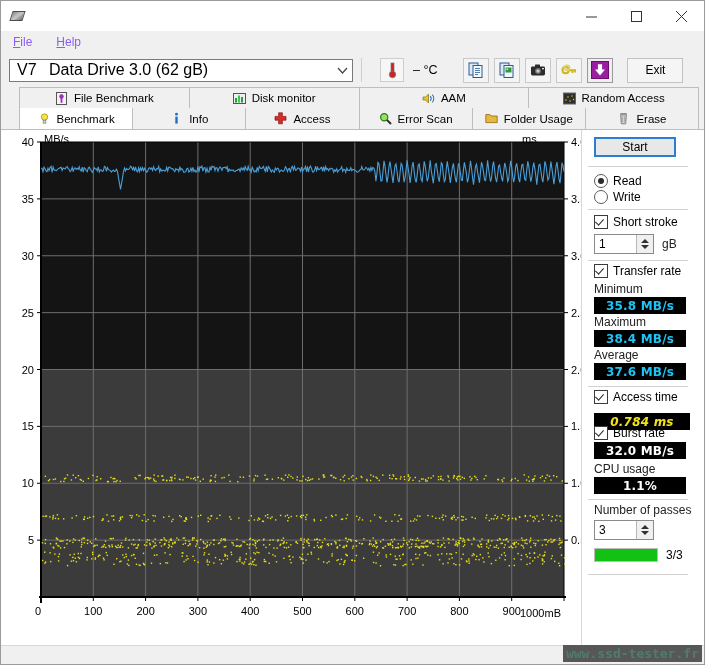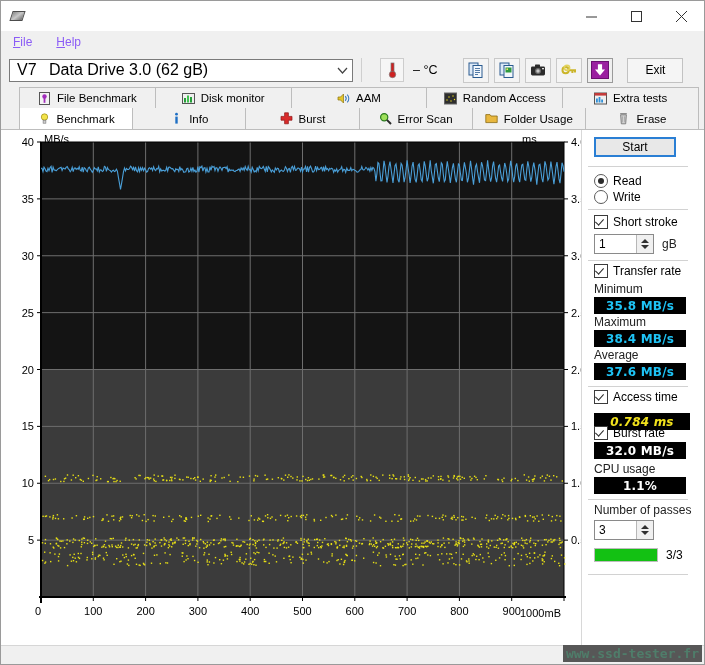--- a/index.html
+++ b/index.html
@@ -529,32 +529,20 @@
               <circle cx="3" cy="8" r="0.7" fill="#f2e21c"></circle>
               <circle cx="5" cy="5" r="0.7" fill="#f2e21c"></circle>
               <circle cx="7" cy="9" r="0.7" fill="#f2e21c"></circle>
               <circle cx="9" cy="4" r="0.7" fill="#f2e21c"></circle>
               <circle cx="10.5" cy="7.5" r="0.7" fill="#f2e21c"></circle>
             </svg>
         </span>
         <span class="tab-label">Random Access</span>
       </div>
 
-      <div class="tab">
-        <span class="tab-ico">
-          <svg width="13" height="13" viewBox="0 0 13 13">
-              <rect x="0.5" y="1" width="12" height="11" fill="#efefef" stroke="#555" stroke-width="1"></rect>
-              <rect x="0.5" y="1" width="12" height="2.6" fill="#c43a3a"></rect>
-              <rect x="2" y="6.5" width="1.8" height="4" fill="#2f8fd6"></rect>
-              <rect x="4.6" y="5" width="1.8" height="5.5" fill="#2f8fd6"></rect>
-              <rect x="7.2" y="7.5" width="1.8" height="3" fill="#2f8fd6"></rect>
-            </svg>
-        </span>
-        <span class="tab-label">Extra tests</span>
-      </div>
     </div>
 
     <div class="tab-row row2">
 
       <div class="tab active">
         <span class="tab-ico">
           <svg width="13" height="13" viewBox="0 0 13 13">
               <circle cx="6.5" cy="5" r="3.2" fill="#f3e34a" stroke="#9a8a10" stroke-width="0.7"></circle>
               <rect x="5.1" y="8.2" width="2.8" height="3" fill="#cfcfcf" stroke="#777" stroke-width="0.6"></rect>
             </svg>
@@ -571,21 +559,21 @@
         </span>
         <span class="tab-label">Info</span>
       </div>
 
       <div class="tab">
         <span class="tab-ico">
           <svg width="13" height="13" viewBox="0 0 13 13">
               <polygon points="4.6,0.8 8.4,0.8 8.4,4.4 12,4.4 12,8.2 8.4,8.2 8.4,11.8 4.6,11.8 4.6,8.2 1,8.2 1,4.4 4.6,4.4" fill="#d92b2b" stroke="#8d1414" stroke-width="0.7"></polygon>
             </svg>
         </span>
-        <span class="tab-label">Burst</span>
+        <span class="tab-label">Access</span>
       </div>
 
       <div class="tab">
         <span class="tab-ico">
           <svg width="13" height="13" viewBox="0 0 13 13">
               <circle cx="5.2" cy="5.2" r="3.6" fill="#9ee05a" stroke="#2a7a1e" stroke-width="1.2"></circle>
               <line x1="7.9" y1="7.9" x2="12" y2="12" stroke="#2a2a2a" stroke-width="2"></line>
             </svg>
         </span>
         <span class="tab-label">Error Scan</span>

